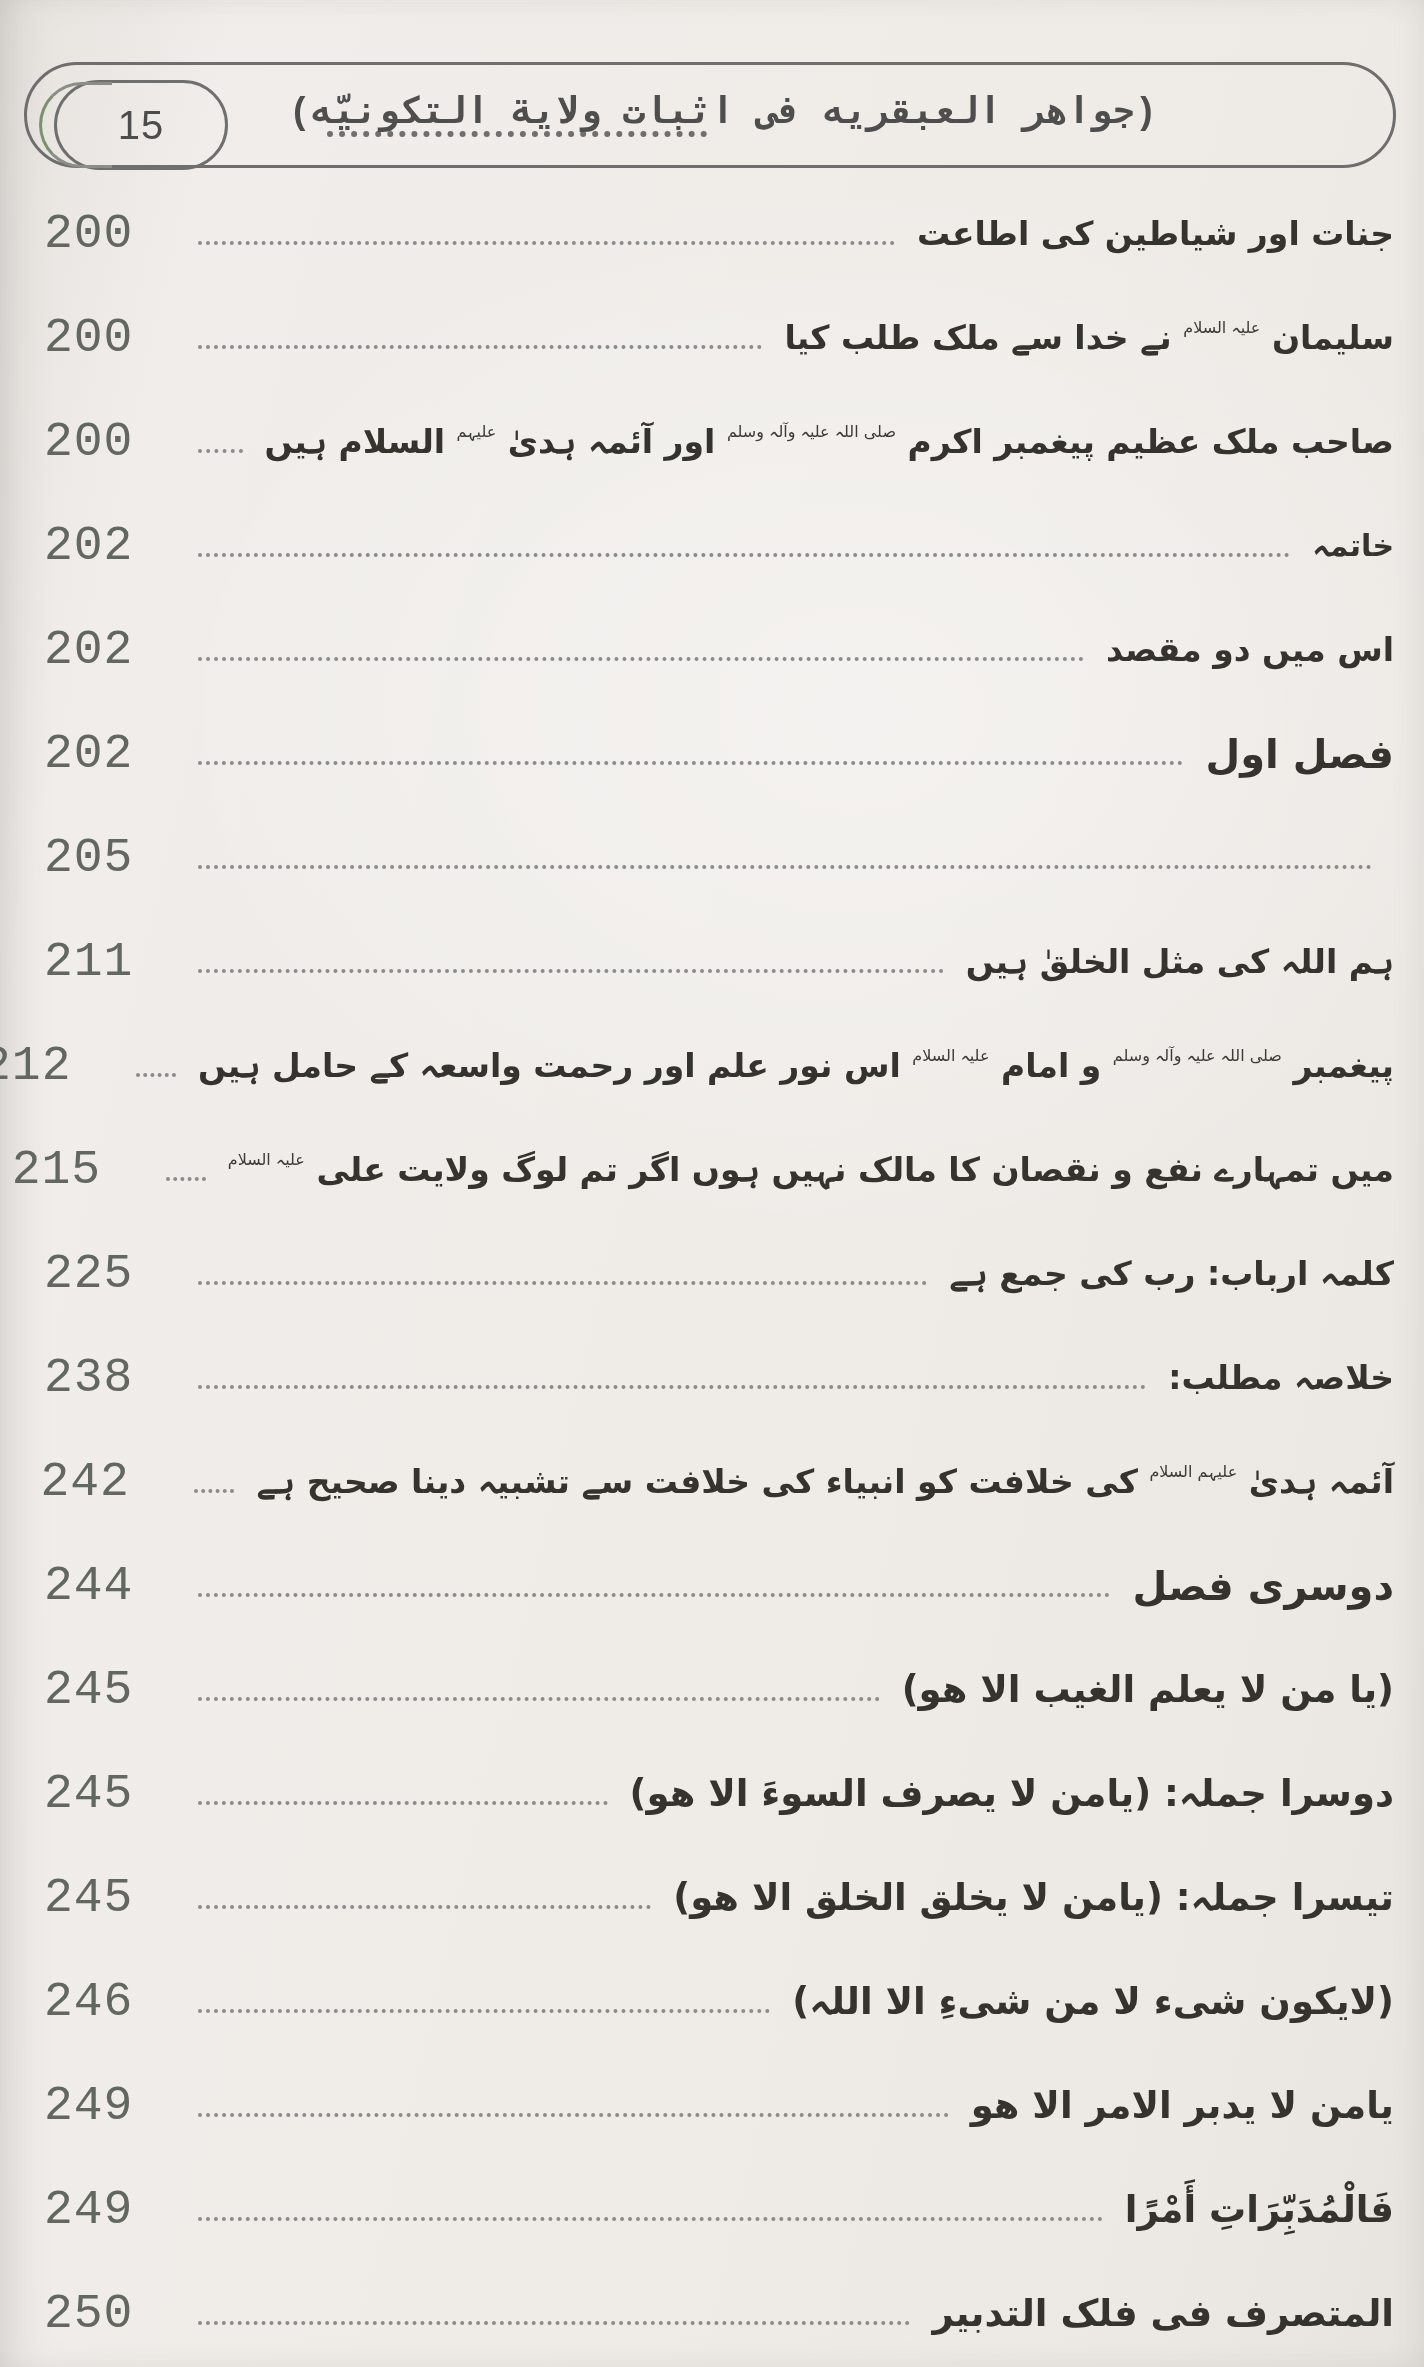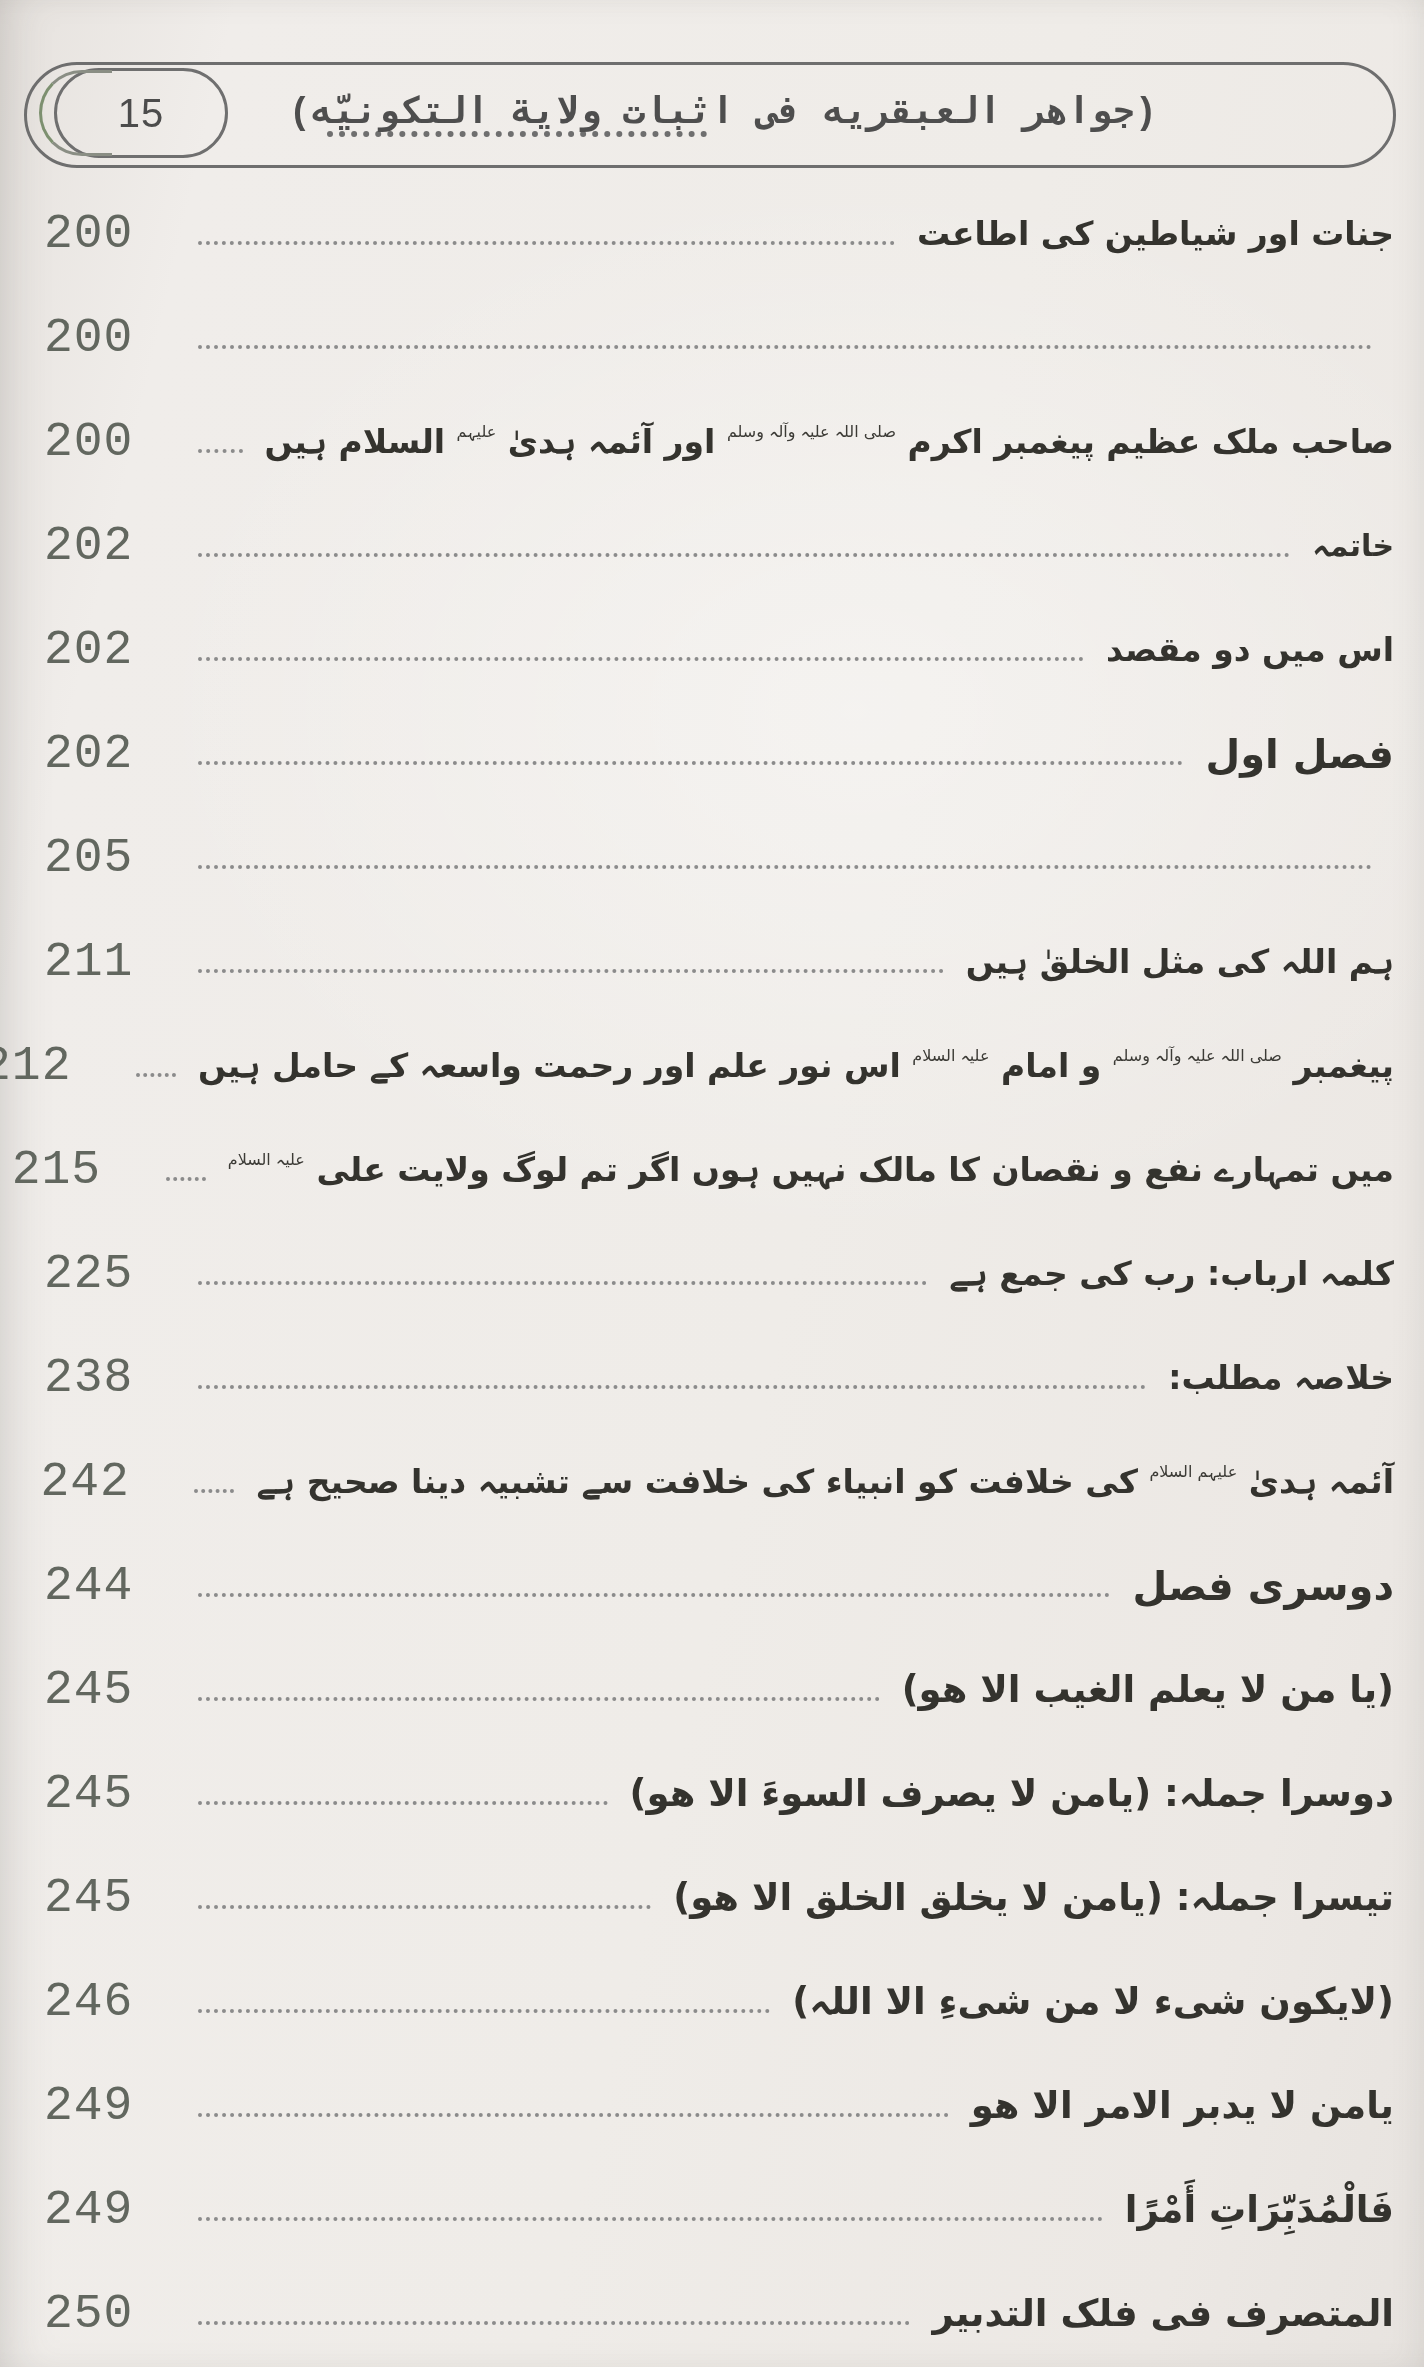--- a/index.html
+++ b/index.html
@@ -14,21 +14,21 @@
     font-family:"DejaVu Sans",sans-serif;
   }
 
   
   .banner{
     position:absolute;left:24px;right:28px;top:62px;height:100px;
     border:3px solid #6e6e6e;border-radius:54px;
     background:transparent;
   }
   .badge{
-    position:absolute;left:27px;top:3px;width:168px;height:84px;
+    position:absolute;left:27px;top:15px;width:168px;height:84px;
     border:3px solid #6f6f6f;border-radius:46px;
     display:flex;align-items:center;justify-content:center;
   }
   .badge::before{
     content:"";position:absolute;left:-18px;top:-1px;bottom:-1px;width:70px;
     border:3px solid #8a8e84;border-right:none;
     border-radius:46px 0 0 46px;
     border-left-color:#7d9070;
   }
   .badge .pagenum{
@@ -87,20 +87,21 @@
     <span class="banner-title">(جواهر العبقريه فى اثبات ولاية التكونيّه)</span>
   </div>
 
   <div class="toc">
       <div class="row">
         <span class="title"><span>جنات اور شیاطین کی اطاعت</span></span>
         <span class="leader"></span>
         <span class="num">200</span>
       </div>
       <div class="row">
+        <span class="title"><span>سلیمان </span><sup class="hon">علیہ السلام</sup><span> نے خدا سے ملک طلب کیا</span></span>
         <span class="leader"></span>
         <span class="num">200</span>
       </div>
       <div class="row">
         <span class="title"><span>صاحب ملک عظیم پیغمبر اکرم </span><sup class="hon">صلی اللہ علیہ وآلہ وسلم</sup><span> اور آئمہ ہدیٰ </span><sup class="hon">علیہم</sup><span> السلام ہیں</span></span>
         <span class="leader"></span>
         <span class="num">200</span>
       </div>
       <div class="row">
         <span class="title heading"><span>خاتمہ</span></span>

